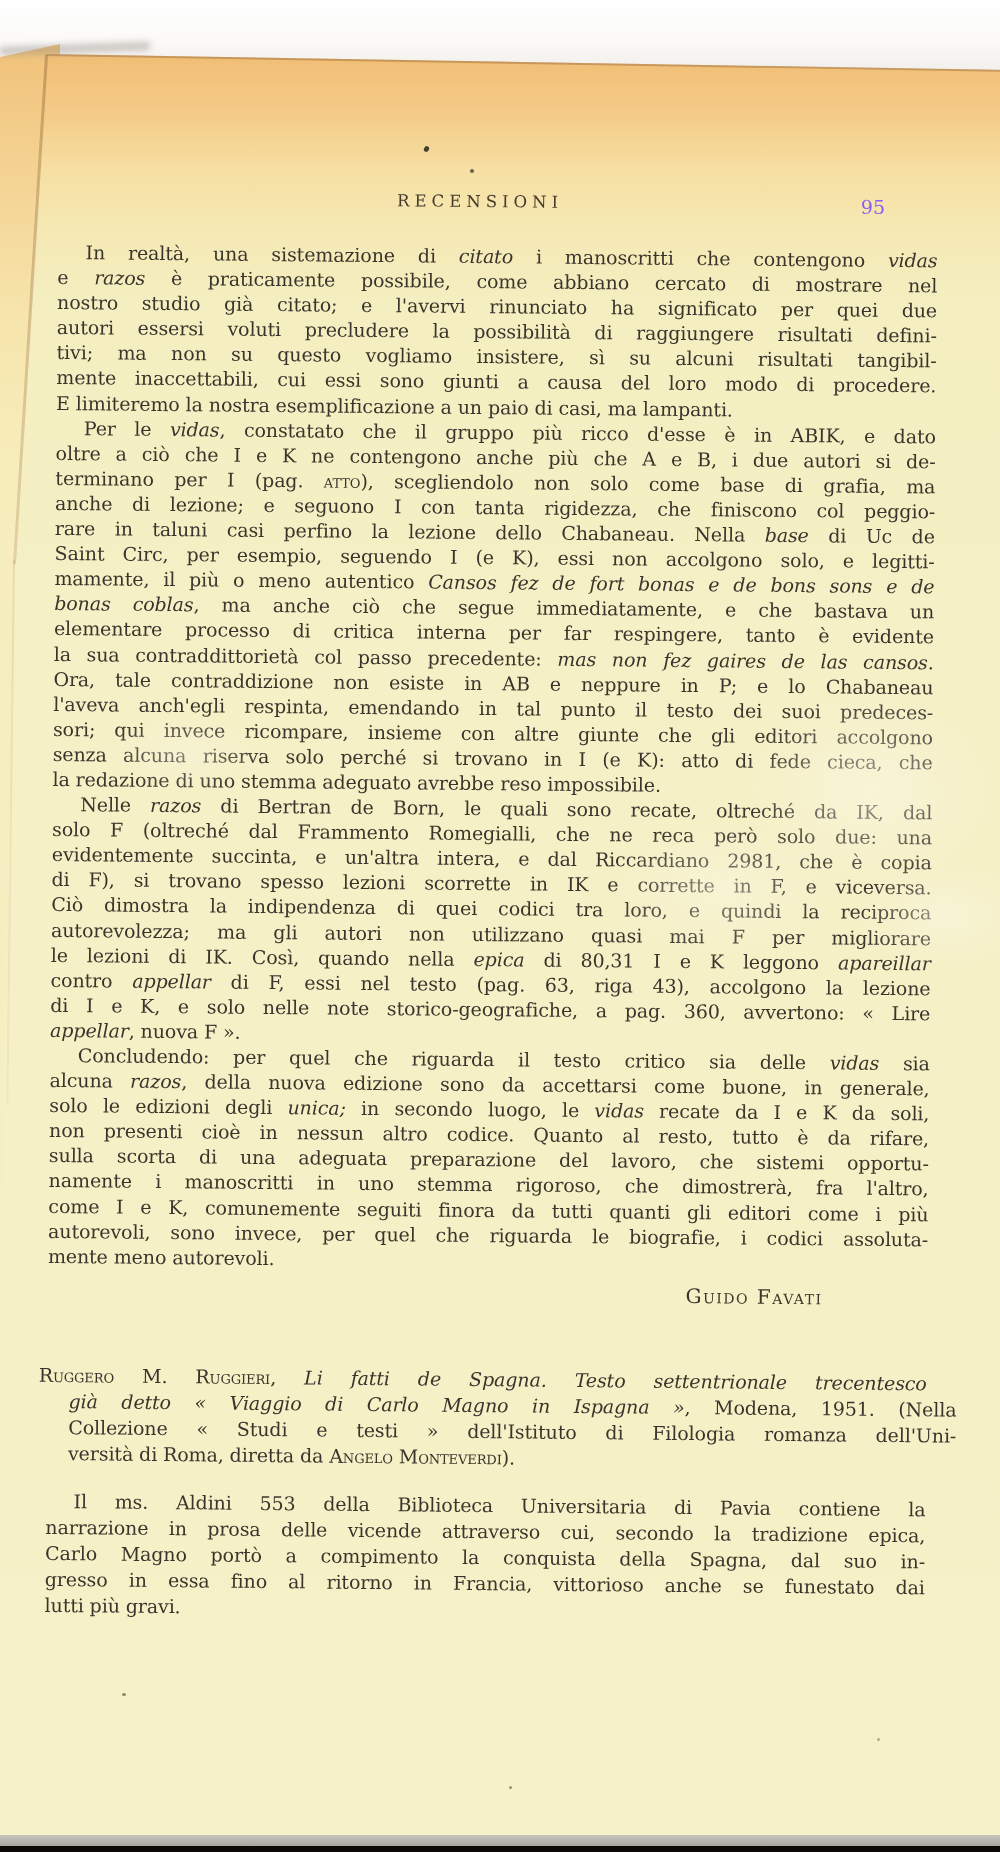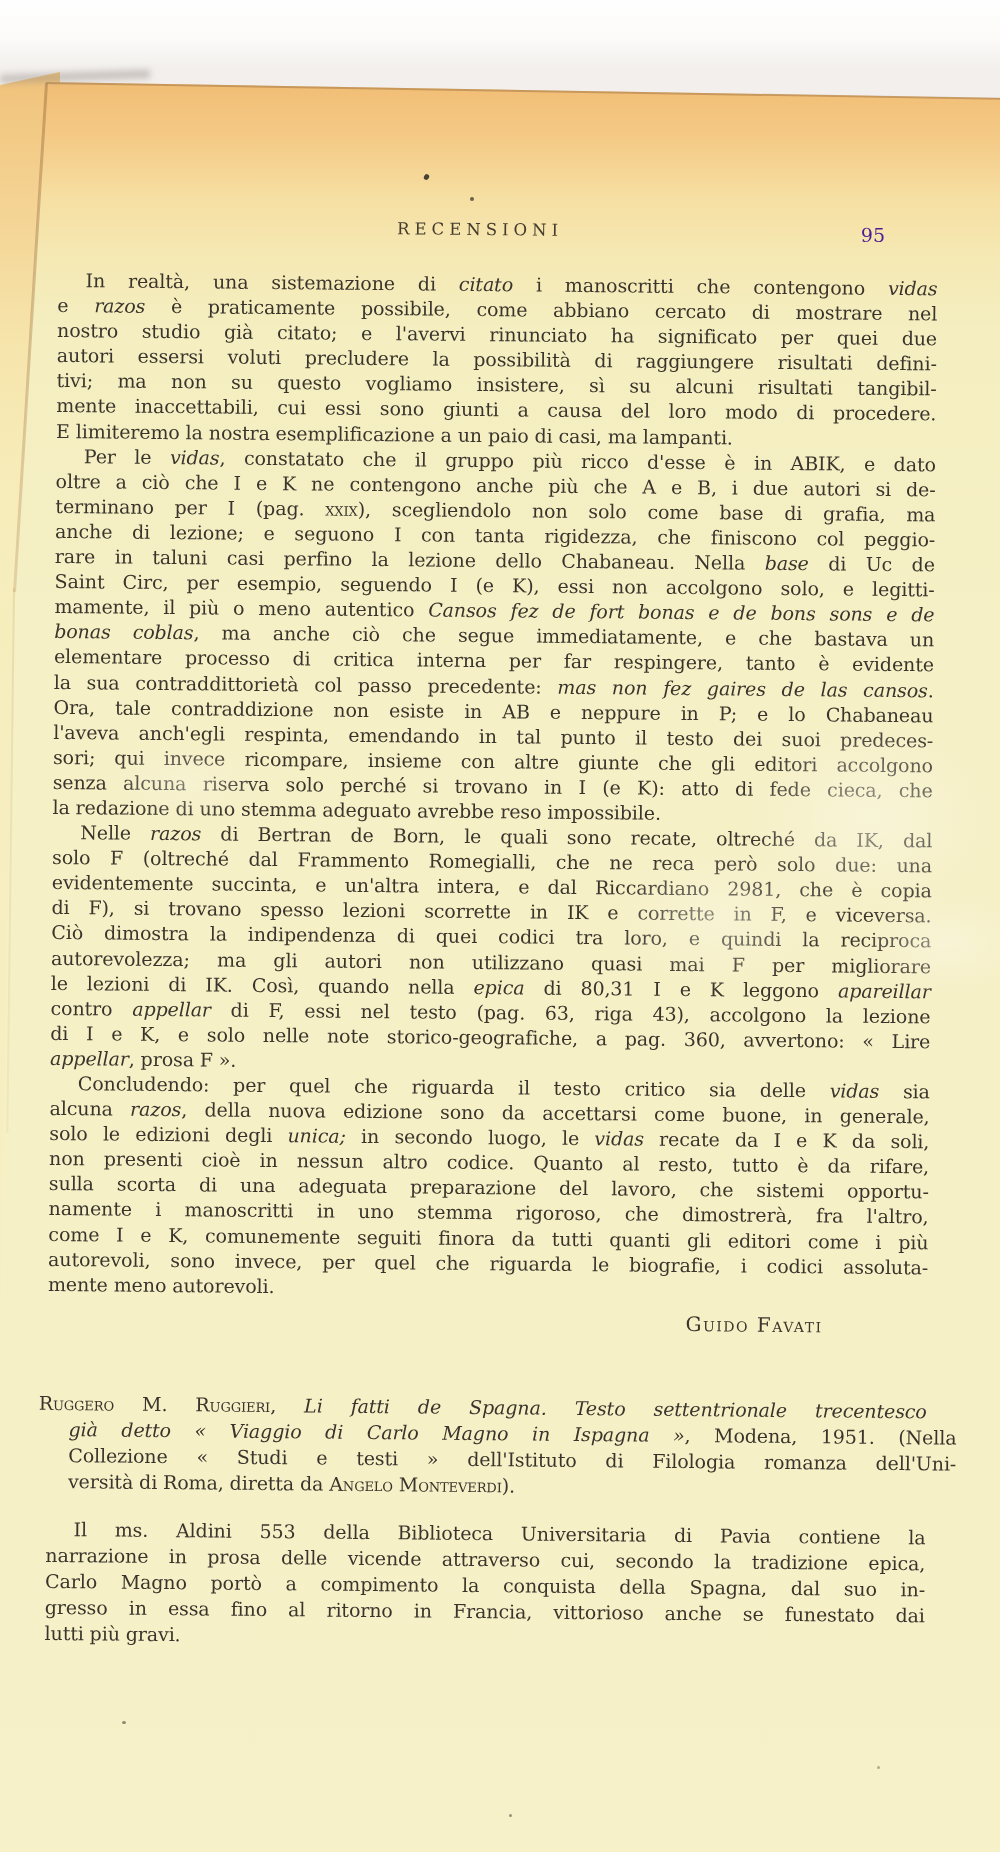--- a/index.html
+++ b/index.html
@@ -1,21 +1,21 @@
 <!DOCTYPE html>
 <html><head>
 <meta charset="utf-8">
 <style>
   html,body{margin:0;padding:0;}
   body{
     width:1000px;height:1852px;position:relative;overflow:hidden;
     background:linear-gradient(180deg,#ffffff 0,#fbfaf8 40px,#f2efec 70px);
     font-family:"DejaVu Serif","Liberation Serif",serif;
   }
-  .scan{position:absolute;inset:0;margin-top:28px;}
+  .scan{position:absolute;inset:0;}
   
   .underlay{
     position:absolute;left:0;top:38px;width:60px;height:1798px;
     background:linear-gradient(180deg,#f0c178 0,#f4d292 130px,#f6e5ac 280px,#f7edbb 430px,#f6eec0 700px,#f7f0c4 100%);
     clip-path:polygon(0 19px,100% 6px,100% 100%,0 100%);
   }
   
   .page{
     position:absolute;left:0;top:0;width:1000px;height:1836px;
     background:linear-gradient(180deg,#f1bd74 54px,#f4ca86 110px,#f6dfa2 170px,#f5e9b4 230px,#f4eec0 300px,#f5f0c5 600px,#f5f0c6 1400px,#f6f1c8 100%);
@@ -36,21 +36,21 @@
   .content{
     position:absolute;left:60px;top:0;width:880px;height:1836px;
     transform:rotate(0.55deg);transform-origin:0 0;
     color:#3a342c;font-size:19px;
   }
   .header{position:absolute;top:188px;left:0;width:880px;height:26px;}
   .running-title{
     position:absolute;left:0;width:100%;text-align:center;transform:translateX(-18px);
     font-size:16.5px;letter-spacing:5px;color:#443b2e;
   }
-  .page-number{position:absolute;right:53px;top:0;font-size:19px;color:#4c1d95;}
+  .page-number{position:absolute;right:53px;top:0;font-size:19px;color:#8b5cf6;}
   .main-text{position:absolute;top:240px;left:0;width:880px;}
   .line{
     display:block;width:100%;line-height:25.1px;letter-spacing:-0.1px;
     text-align:justify;text-align-last:justify;text-justify:inter-word;white-space:nowrap;
   }
   .line.last{text-align-last:left;}
   .line.indent{text-indent:28px;}
   .line.hang{padding-left:30px;}
   .s1{font-style:italic;}
   .s2{font-variant:small-caps;}
@@ -100,21 +100,21 @@
           <div class="line"><span class="s0">e </span><span class="s1">razos</span><span class="s0"> è praticamente possibile, come abbiano cercato di mostrare nel</span></div>
           <div class="line"><span class="s0">nostro studio già citato; e l'avervi rinunciato ha significato per quei due</span></div>
           <div class="line"><span class="s0">autori essersi voluti precludere la possibilità di raggiungere risultati defini-</span></div>
           <div class="line"><span class="s0">tivi; ma non su questo vogliamo insistere, sì su alcuni risultati tangibil-</span></div>
           <div class="line"><span class="s0">mente inaccettabili, cui essi sono giunti a causa del loro modo di procedere.</span></div>
           <div class="line last"><span class="s0">E limiteremo la nostra esemplificazione a un paio di casi, ma lampanti.</span></div>
         </div>
       <div class="para">
           <div class="line indent"><span class="s0">Per le </span><span class="s1">vidas</span><span class="s0">, constatato che il gruppo più ricco d'esse è in ABIK, e dato</span></div>
           <div class="line"><span class="s0">oltre a ciò che I e K ne contengono anche più che A e B, i due autori si de-</span></div>
-          <div class="line"><span class="s0">terminano per I (pag. </span><span class="s2">xxix</span><span class="s0">), scegliendolo non solo come base di grafia, ma</span></div>
+          <div class="line"><span class="s0">terminano per I (pag. </span><span class="s2">atto</span><span class="s0">), scegliendolo non solo come base di grafia, ma</span></div>
           <div class="line"><span class="s0">anche di lezione; e seguono I con tanta rigidezza, che finiscono col peggio-</span></div>
           <div class="line"><span class="s0">rare in taluni casi perfino la lezione dello Chabaneau. Nella </span><span class="s1">base</span><span class="s0"> di Uc de</span></div>
           <div class="line"><span class="s0">Saint Circ, per esempio, seguendo I (e K), essi non accolgono solo, e legitti-</span></div>
           <div class="line"><span class="s0">mamente, il più o meno autentico </span><span class="s1">Cansos fez de fort bonas e de bons sons e de</span></div>
           <div class="line"><span class="s1">bonas coblas</span><span class="s0">, ma anche ciò che segue immediatamente, e che bastava un</span></div>
           <div class="line"><span class="s0">elementare processo di critica interna per far respingere, tanto è evidente</span></div>
           <div class="line"><span class="s0">la sua contraddittorietà col passo precedente: </span><span class="s1">mas non fez gaires de las cansos</span><span class="s0">.</span></div>
           <div class="line"><span class="s0">Ora, tale contraddizione non esiste in AB e neppure in P; e lo Chabaneau</span></div>
           <div class="line"><span class="s0">l'aveva anch'egli respinta, emendando in tal punto il testo dei suoi predeces-</span></div>
           <div class="line"><span class="s0">sori; qui invece ricompare, insieme con altre giunte che gli editori accolgono</span></div>
@@ -124,21 +124,21 @@
       <div class="para">
           <div class="line indent"><span class="s0">Nelle </span><span class="s1">razos</span><span class="s0"> di Bertran de Born, le quali sono recate, oltreché da IK, dal</span></div>
           <div class="line"><span class="s0">solo F (oltreché dal Frammento Romegialli, che ne reca però solo due: una</span></div>
           <div class="line"><span class="s0">evidentemente succinta, e un'altra intera, e dal Riccardiano 2981, che è copia</span></div>
           <div class="line"><span class="s0">di F), si trovano spesso lezioni scorrette in IK e corrette in F, e viceversa.</span></div>
           <div class="line"><span class="s0">Ciò dimostra la indipendenza di quei codici tra loro, e quindi la reciproca</span></div>
           <div class="line"><span class="s0">autorevolezza; ma gli autori non utilizzano quasi mai F per migliorare</span></div>
           <div class="line"><span class="s0">le lezioni di IK. Così, quando nella </span><span class="s1">epica</span><span class="s0"> di 80,31 I e K leggono </span><span class="s1">apareillar</span></div>
           <div class="line"><span class="s0">contro </span><span class="s1">appellar</span><span class="s0"> di F, essi nel testo (pag. 63, riga 43), accolgono la lezione</span></div>
           <div class="line"><span class="s0">di I e K, e solo nelle note storico-geografiche, a pag. 360, avvertono: « Lire</span></div>
-          <div class="line last"><span class="s1">appellar</span><span class="s0">, prosa F ».</span></div>
+          <div class="line last"><span class="s1">appellar</span><span class="s0">, nuova F ».</span></div>
         </div>
       <div class="para">
           <div class="line indent"><span class="s0">Concludendo: per quel che riguarda il testo critico sia delle </span><span class="s1">vidas</span><span class="s0"> sia</span></div>
           <div class="line"><span class="s0">alcuna </span><span class="s1">razos</span><span class="s0">, della nuova edizione sono da accettarsi come buone, in generale,</span></div>
           <div class="line"><span class="s0">solo le edizioni degli </span><span class="s1">unica;</span><span class="s0"> in secondo luogo, le </span><span class="s1">vidas</span><span class="s0"> recate da I e K da soli,</span></div>
           <div class="line"><span class="s0">non presenti cioè in nessun altro codice. Quanto al resto, tutto è da rifare,</span></div>
           <div class="line"><span class="s0">sulla scorta di una adeguata preparazione del lavoro, che sistemi opportu-</span></div>
           <div class="line"><span class="s0">namente i manoscritti in uno stemma rigoroso, che dimostrerà, fra l'altro,</span></div>
           <div class="line"><span class="s0">come I e K, comunemente seguiti finora da tutti quanti gli editori come i più</span></div>
           <div class="line"><span class="s0">autorevoli, sono invece, per quel che riguarda le biografie, i codici assoluta-</span></div>

